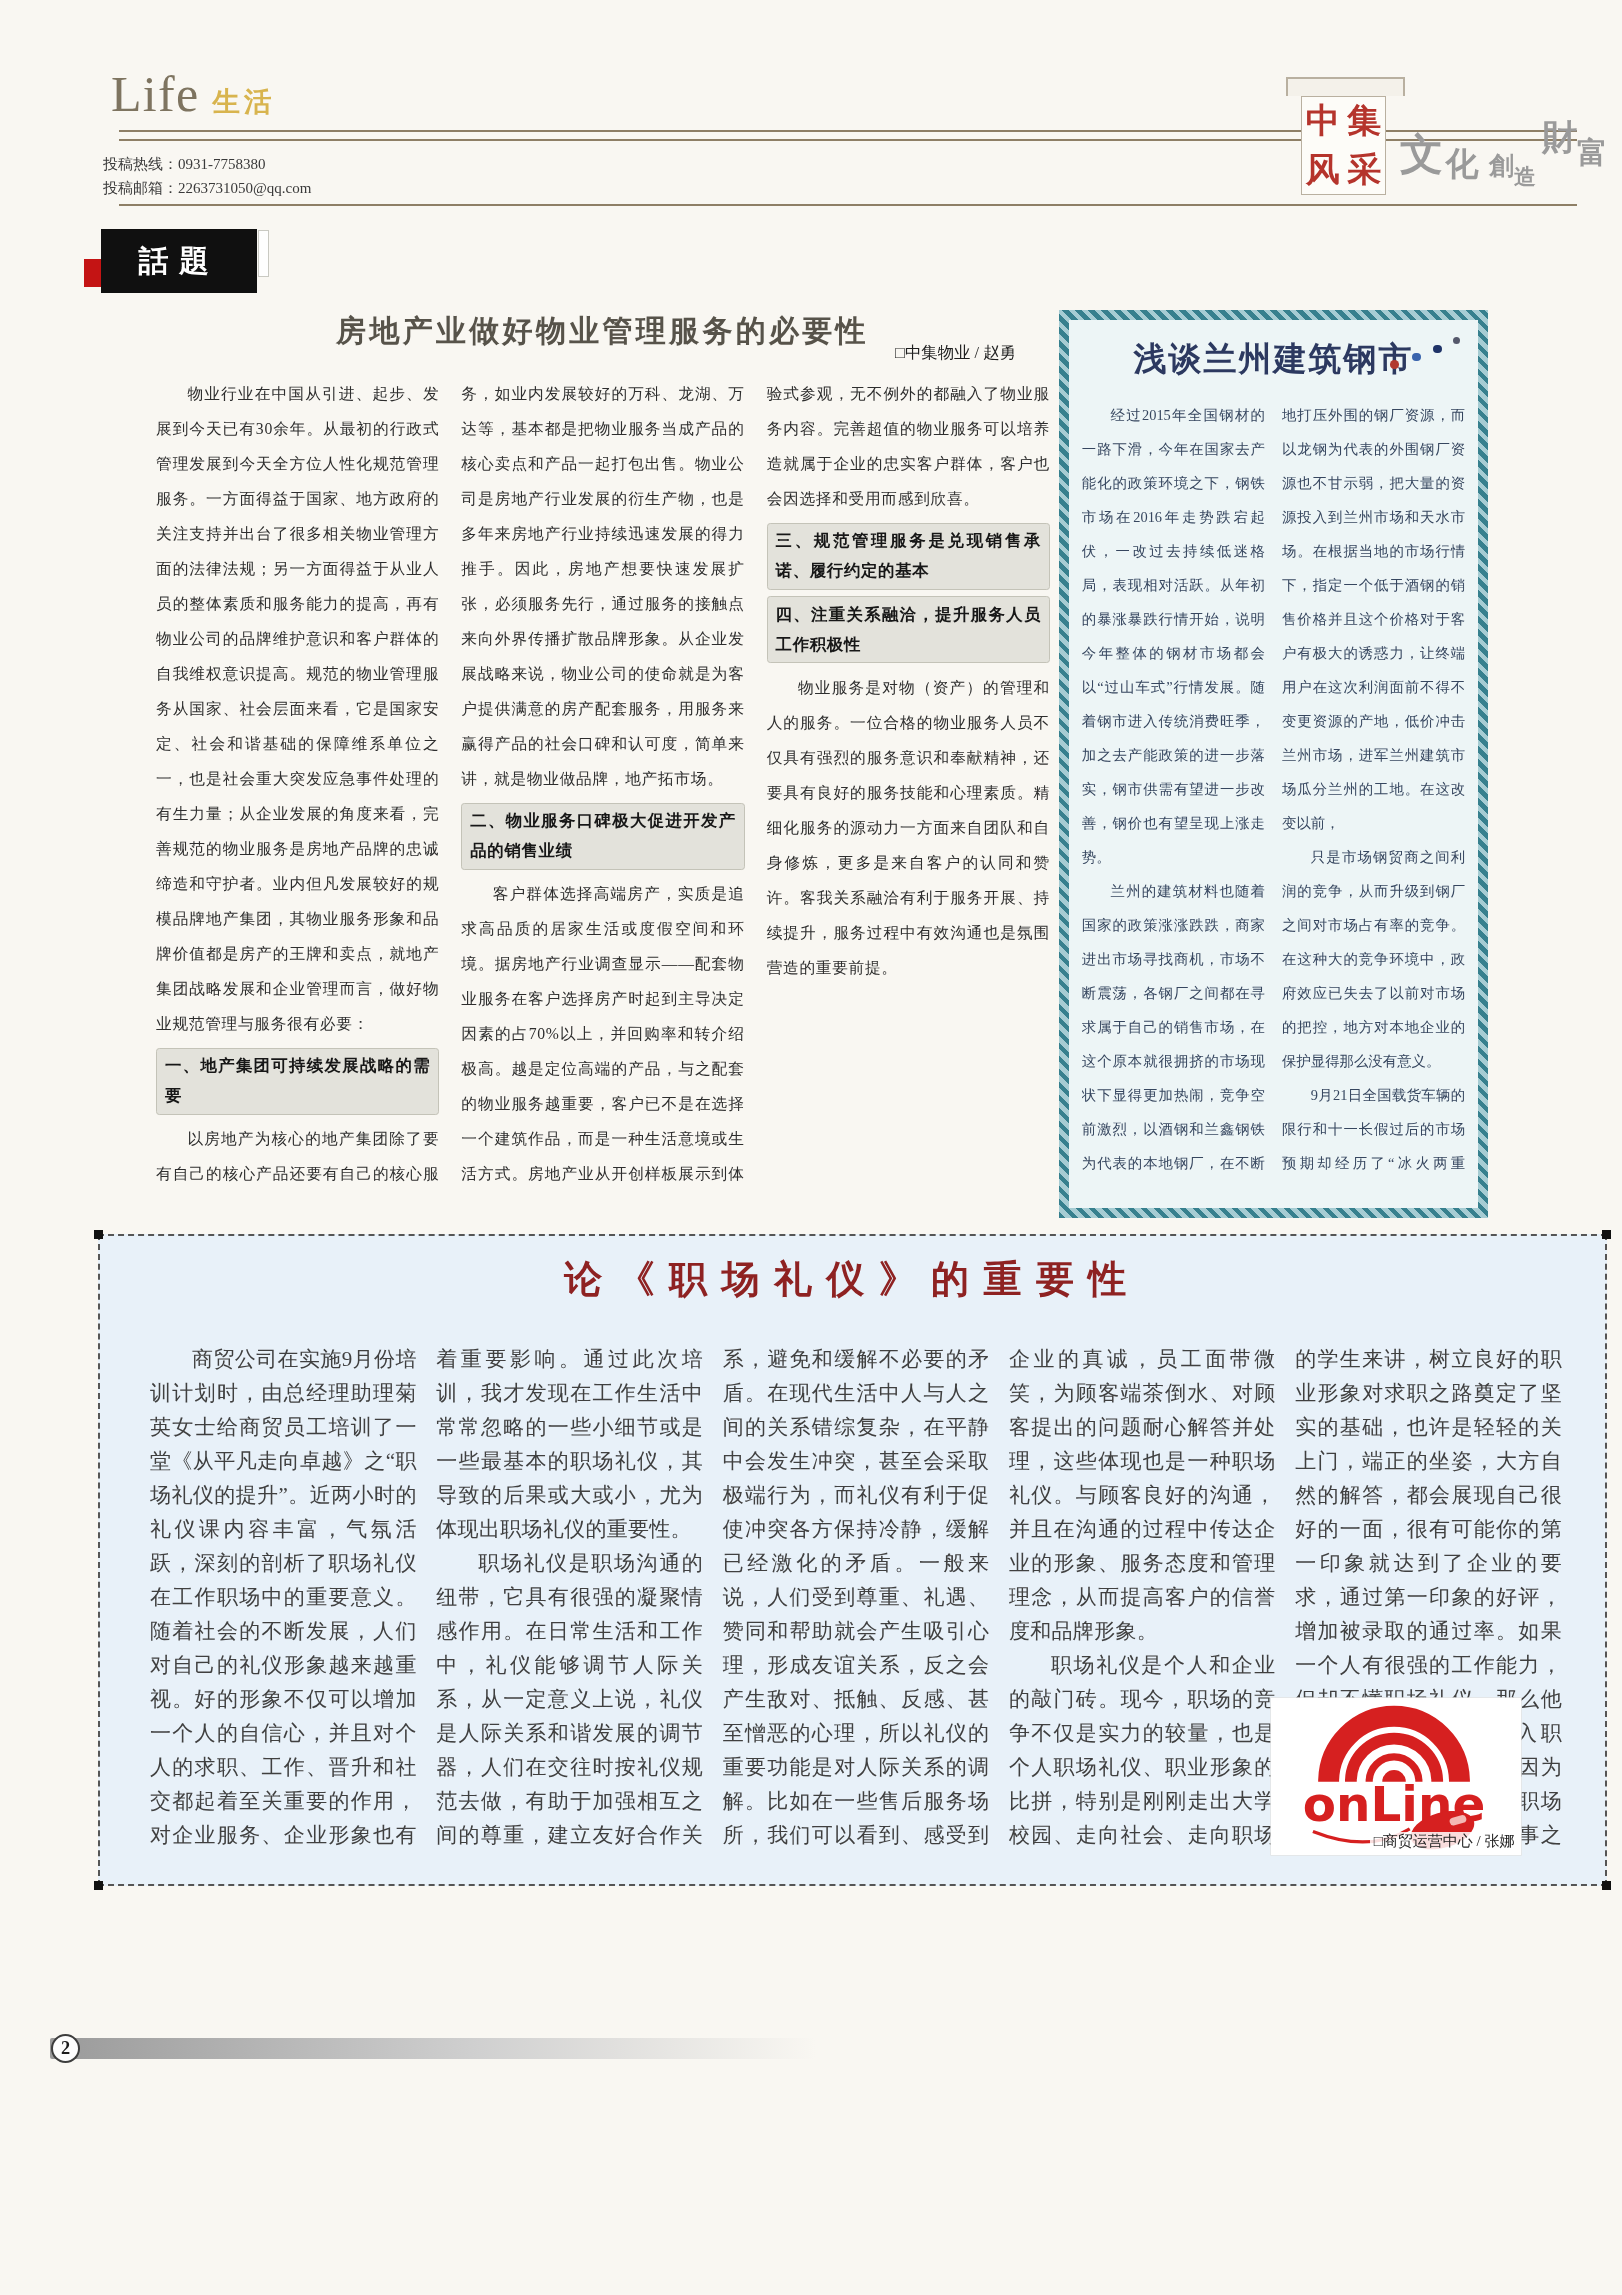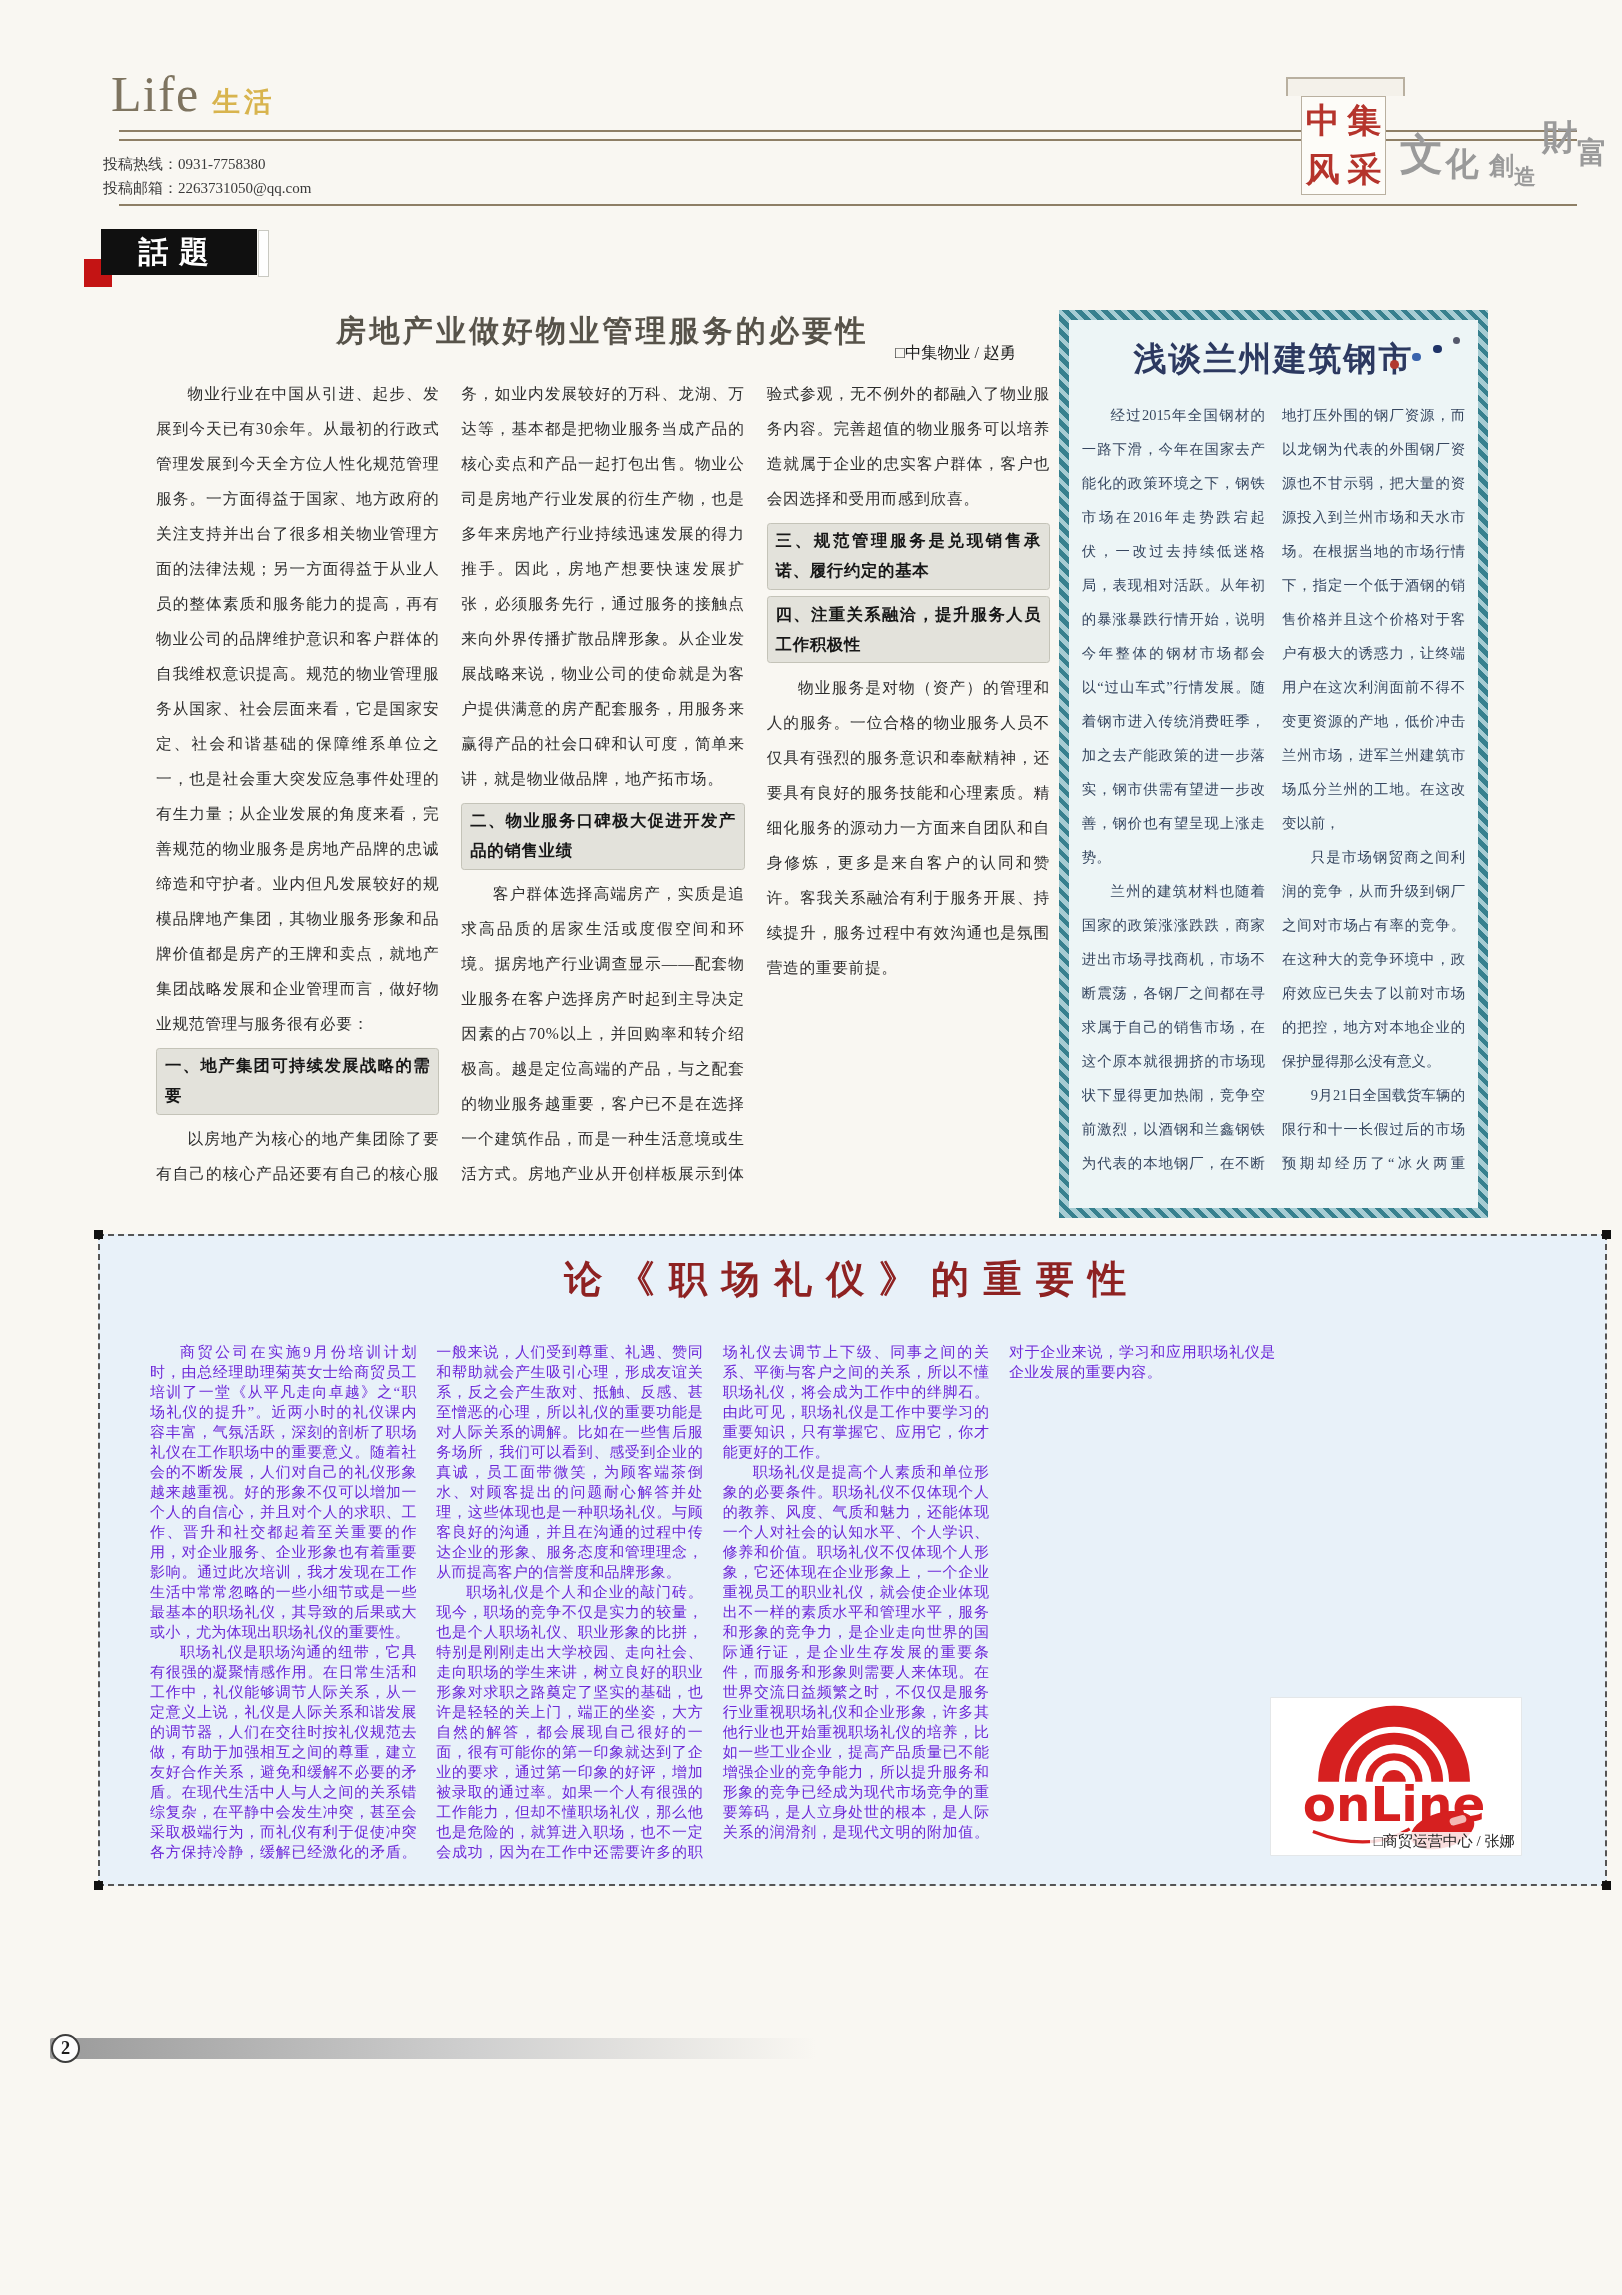--- a/index.html
+++ b/index.html
@@ -26,21 +26,21 @@
   .slogan span{display:inline-block;position:relative;font-weight:bold;}
   .sg-1{font-size:43px;top:10.5px;}
   .sg-2{font-size:33px;top:17px;margin-left:2.6px;}
   .sg-3{font-size:25px;top:15.7px;margin-left:10.5px;}
   .sg-4{font-size:21.6px;top:26px;}
   .sg-5{font-size:35px;top:-9.2px;margin-left:6.5px;}
   .sg-6{font-size:30px;top:5.2px;}
 
   
   .topic-red{position:absolute;left:84px;top:259px;width:27.5px;height:27.5px;background:#c41414;}
-  .topic{position:absolute;left:101px;top:229px;width:156px;height:46px;background:#101010;color:#fff;
+  .topic{position:absolute;left:101px;top:229px;width:156px;height:64px;background:#101010;color:#fff;
          font-size:30px;font-weight:bold;display:flex;align-items:center;justify-content:center;
          letter-spacing:10.5px;z-index:2;}
   .topic-strip{position:absolute;left:258px;top:230px;width:10.5px;height:47px;background:#fefefe;
                border:0.7px solid #c9c9c2;box-sizing:border-box;}
 
   
   .prop-title{position:absolute;left:262px;top:311px;width:681px;text-align:center;font-size:30px;
               font-weight:bold;color:#57534a;letter-spacing:3.3px;}
   .prop-byline{position:absolute;left:895px;top:342px;font-size:16.4px;color:#1f1f1f;}
   .prop-body{position:absolute;left:156px;top:376px;width:894px;height:835px;
@@ -68,21 +68,21 @@
   
   .eti{position:absolute;left:98px;top:1234px;width:1509px;height:652px;box-sizing:border-box;
        background:#e8f1f9;border:2px dashed #555;}
   .cdot{position:absolute;width:9.2px;height:9.2px;background:#111;}
   .cdot.tl{left:-5.9px;top:-5.9px;} .cdot.tr{right:-5.9px;top:-5.9px;}
   .cdot.bl{left:-5.9px;bottom:-5.9px;} .cdot.br{right:-5.9px;bottom:-5.9px;}
   .eti-title{margin:18.3px 0 0;text-align:center;font-size:38px;font-weight:bold;color:#8e2222;
              letter-spacing:14.4px;}
   .eti-body{position:absolute;left:50px;top:106px;width:1412px;height:521px;
             column-count:5;column-gap:19.6px;column-fill:auto;overflow:hidden;
-            font-size:15px;line-height:20px;letter-spacing:0.3px;text-align:justify;color:#6d28d9;}
+            font-size:21px;line-height:34px;letter-spacing:0.3px;text-align:justify;color:#404040;}
   .online-wrap{position:absolute;right:84px;bottom:29px;width:250px;height:157px;background:#fff;
                box-shadow:0 0 0 0.7px #e3e3e3;}
   .online-wrap svg{display:block;}
   .eti-byline{position:absolute;right:6.5px;bottom:3.9px;font-size:15px;color:#222;background:rgba(255,255,255,.85);
               padding-left:3.9px;}
 
   
   .footer-bar{position:absolute;left:50px;top:2038px;width:766px;height:21px;border-radius:2px;
               background:linear-gradient(90deg,#9a9a9a,#cfcfcf 55%,rgba(207,207,207,0));}
   .page-num{position:absolute;left:51px;top:2034px;width:29px;height:29px;border-radius:50%;

